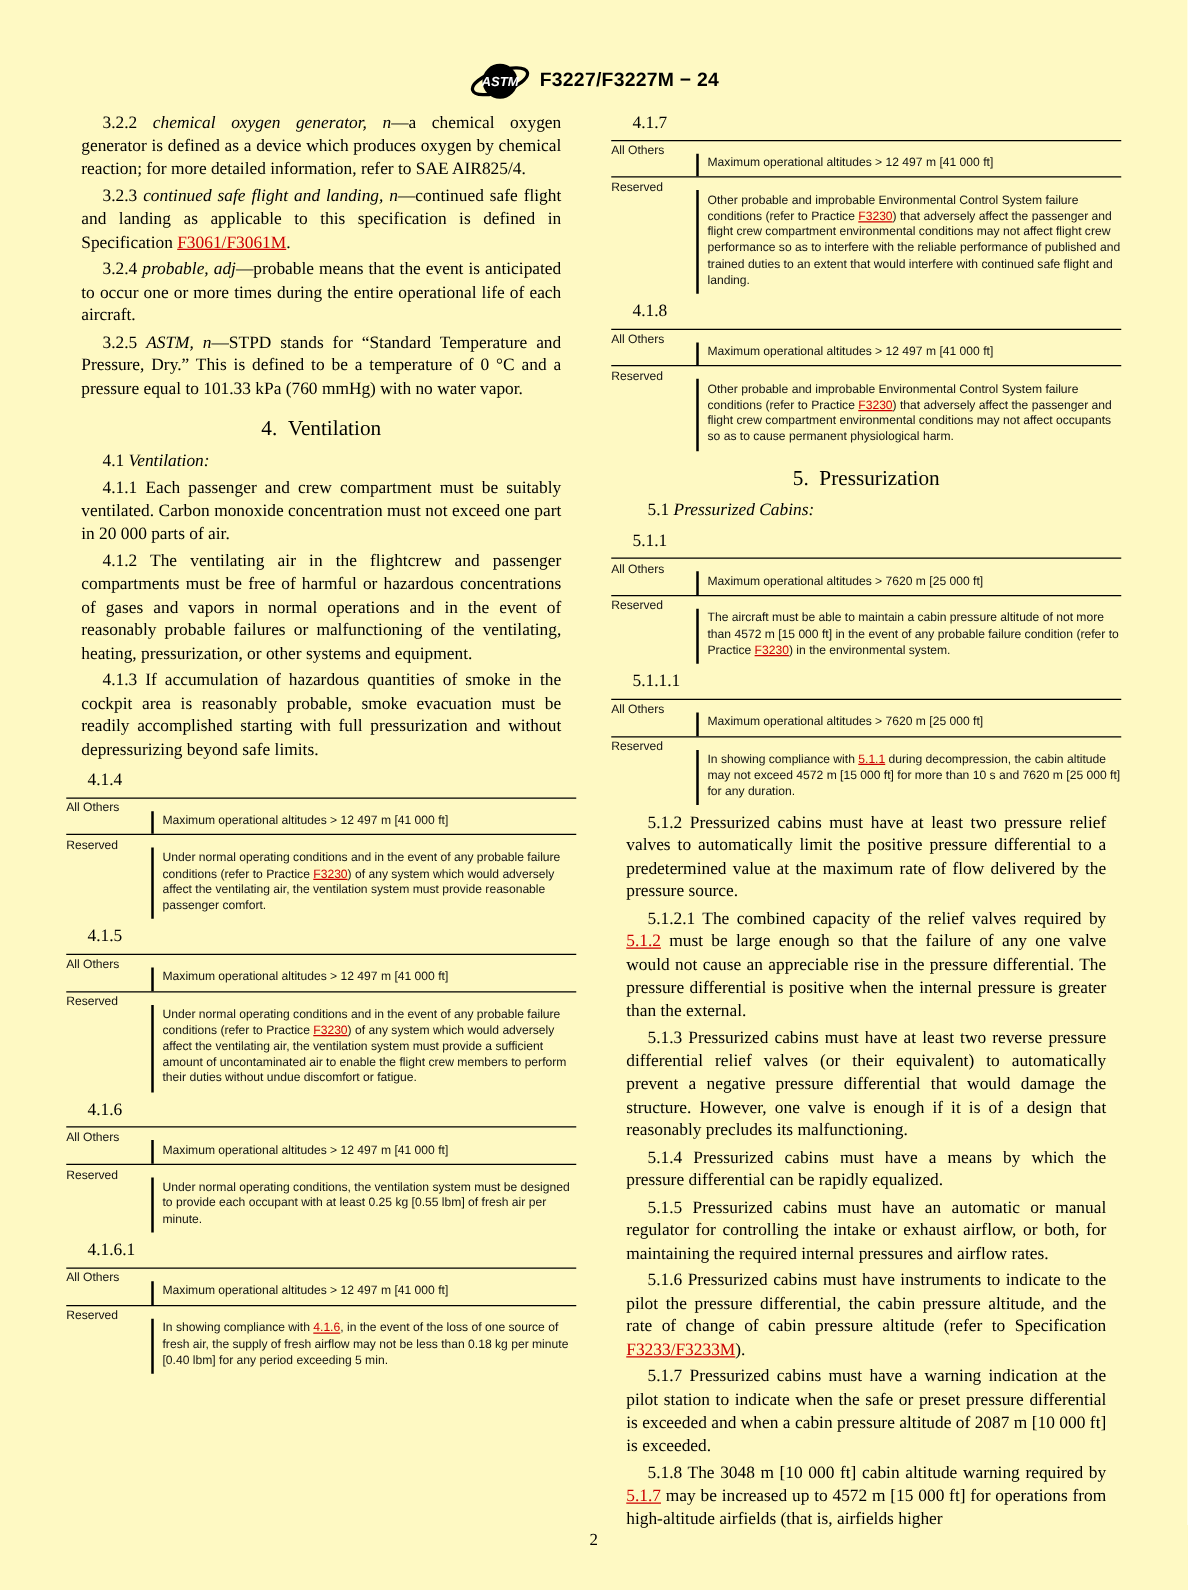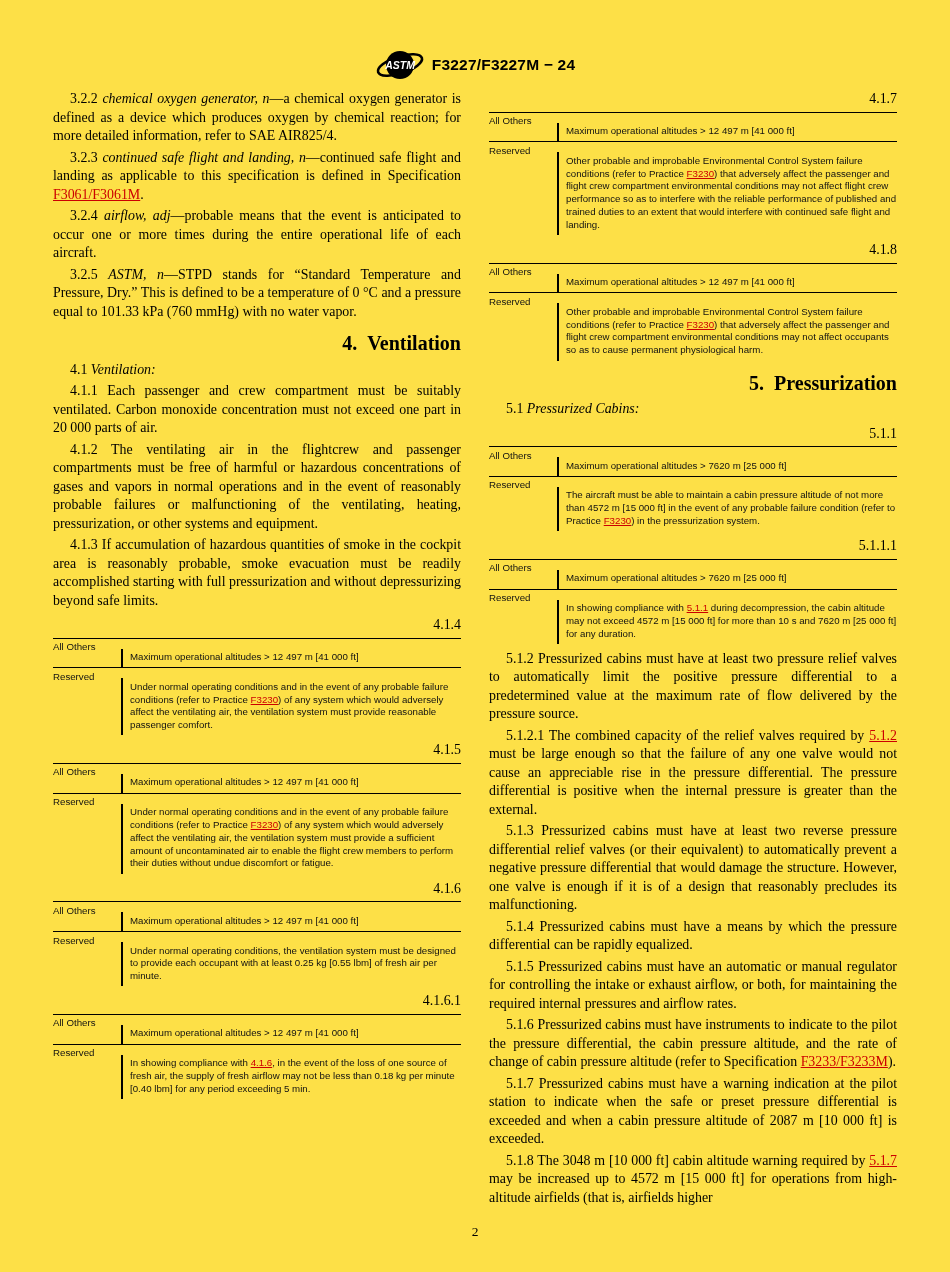--- a/index.html
+++ b/index.html
@@ -1,20 +1,20 @@
 <!DOCTYPE html>
 <html style="--link-red: #CC0000;"><head>
 <meta charset="utf-8">
 <title>F3227/F3227M − 24</title>
 <style>
   html,body{margin:0;padding:0;background:#ffffff;}
   .page{
     position:relative;
     width:950px;height:1272px;
-    background:#fde047;
+    background:#fef9c3;
     font-family:"Liberation Serif", serif;
     color:#000;
     overflow:hidden;
   }
   
   .hdr{
     position:absolute;top:44px;left:0;width:100%;
     display:flex;justify-content:center;align-items:center;gap:7px;
   }
   .hdr .title{
@@ -23,26 +23,26 @@
   }
   .logo{width:50px;height:42px;display:block;}
   
   .col{
     position:absolute;top:90px;width:408px;
     font-size:13.9px;line-height:18.5px;
     text-align:justify;
   }
   .col-left{left:53px;}
   .col-right{left:489px;}
-  .para{margin:3px 0;text-indent:17px;}
+  .para{margin:3px 12px;text-indent:17px;}
   .sec-heading{
-    font-size:20px;font-weight:bold;
-    margin:13px 0 8px 0;text-indent:0;text-align:right;
+    font-size:17px;font-weight:normal;
+    margin:13px 0 8px 0;text-indent:0;text-align:center;
   }
-  .clause-label{text-indent:17px;margin:6px 0 2px 0;text-align:right;}
+  .clause-label{text-indent:17px;margin:6px 0 2px 0;text-align:left;}
   .col > :first-child{margin-top:0;}
   
   .mini-table{
     font-family:"Liberation Sans", sans-serif;
     font-size:9.7px;line-height:12.8px;
     text-align:left;
     border-top:1px solid #000;
     margin:3px 0 6px 0;
     color:#111;
   }
@@ -69,21 +69,21 @@
       <ellipse cx="25" cy="21" rx="23" ry="8.5" fill="none" stroke="#000" stroke-width="2.6" transform="rotate(-18 25 21)"></ellipse>
       <circle cx="25" cy="21" r="14" fill="#000"></circle>
       <text x="25" y="25" text-anchor="middle" font-size="10.5" font-weight="bold" font-style="italic" fill="#fff" font-family="Liberation Sans, sans-serif">ASTM</text>
     </svg>
     <span class="title">F3227/F3227M − 24</span>
   </div>
 
   <div class="col col-left">
       <p class="para"><span>3.2.2 </span><span class="it">chemical oxygen generator, n</span><span>—a chemical oxygen generator is defined as a device which produces oxygen by chemical reaction; for more detailed information, refer to SAE AIR825/4.</span></p>
       <p class="para"><span>3.2.3 </span><span class="it">continued safe flight and landing, n</span><span>—continued safe flight and landing as applicable to this specification is defined in Specification </span><span class="ref">F3061/F3061M</span><span>.</span></p>
-      <p class="para"><span>3.2.4 </span><span class="it">airflow, adj</span><span>—probable means that the event is anticipated to occur one or more times during the entire operational life of each aircraft.</span></p>
+      <p class="para"><span>3.2.4 </span><span class="it">probable, adj</span><span>—probable means that the event is anticipated to occur one or more times during the entire operational life of each aircraft.</span></p>
       <p class="para"><span>3.2.5 </span><span class="it">ASTM, n</span><span>—STPD stands for “Standard Temperature and Pressure, Dry.” This is defined to be a temperature of 0 °C and a pressure equal to 101.33 kPa (760 mmHg) with no water vapor.</span></p>
       <div class="sec-heading">4. Ventilation</div>
       <p class="para"><span>4.1 </span><span class="it">Ventilation:</span></p>
       <p class="para"><span>4.1.1 Each passenger and crew compartment must be suitably ventilated. Carbon monoxide concentration must not exceed one part in 20 000 parts of air.</span></p>
       <p class="para"><span>4.1.2 The ventilating air in the flightcrew and passenger compartments must be free of harmful or hazardous concentrations of gases and vapors in normal operations and in the event of reasonably probable failures or malfunctioning of the ventilating, heating, pressurization, or other systems and equipment.</span></p>
       <p class="para"><span>4.1.3 If accumulation of hazardous quantities of smoke in the cockpit area is reasonably probable, smoke evacuation must be readily accomplished starting with full pressurization and without depressurizing beyond safe limits.</span></p>
       <div class="clause-label">4.1.4</div>
       <div class="mini-table">
         <div class="t-row t-head">
           <div class="t-label">All Others</div>
@@ -154,21 +154,21 @@
       <div class="sec-heading">5. Pressurization</div>
       <p class="para"><span>5.1 </span><span class="it">Pressurized Cabins:</span></p>
       <div class="clause-label">5.1.1</div>
       <div class="mini-table">
         <div class="t-row t-head">
           <div class="t-label">All Others</div>
           <div class="t-content"><span>Maximum operational altitudes &gt; 7620 m [25 000 ft]</span></div>
         </div>
         <div class="t-row">
           <div class="t-label">Reserved</div>
-          <div class="t-content"><span>The aircraft must be able to maintain a cabin pressure altitude of not more than 4572 m [15 000 ft] in the event of any probable failure condition (refer to Practice </span><span class="ref">F3230</span><span>) in the pressurization system.</span></div>
+          <div class="t-content"><span>The aircraft must be able to maintain a cabin pressure altitude of not more than 4572 m [15 000 ft] in the event of any probable failure condition (refer to Practice </span><span class="ref">F3230</span><span>) in the environmental system.</span></div>
         </div>
       </div>
       <div class="clause-label">5.1.1.1</div>
       <div class="mini-table">
         <div class="t-row t-head">
           <div class="t-label">All Others</div>
           <div class="t-content"><span>Maximum operational altitudes &gt; 7620 m [25 000 ft]</span></div>
         </div>
         <div class="t-row">
           <div class="t-label">Reserved</div>

